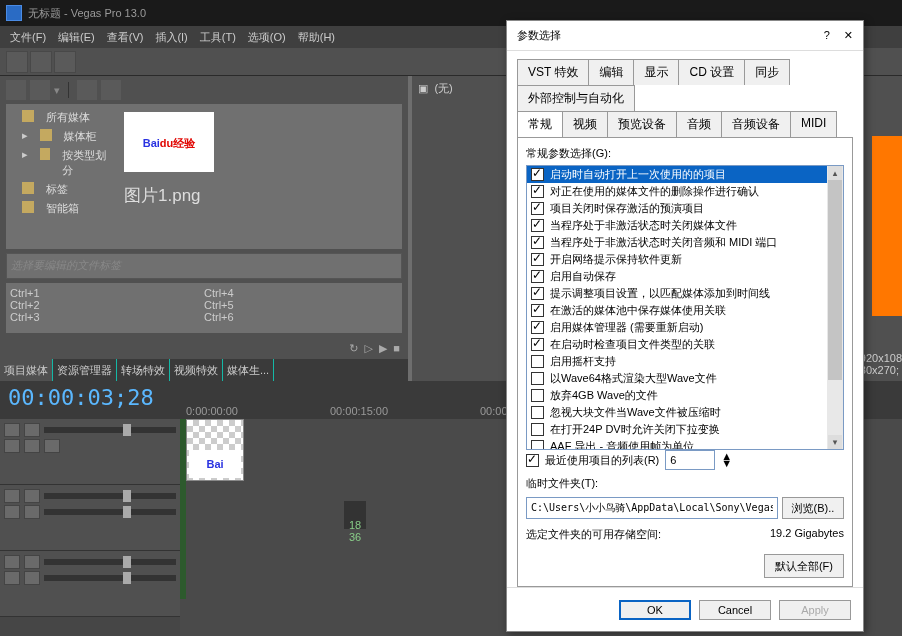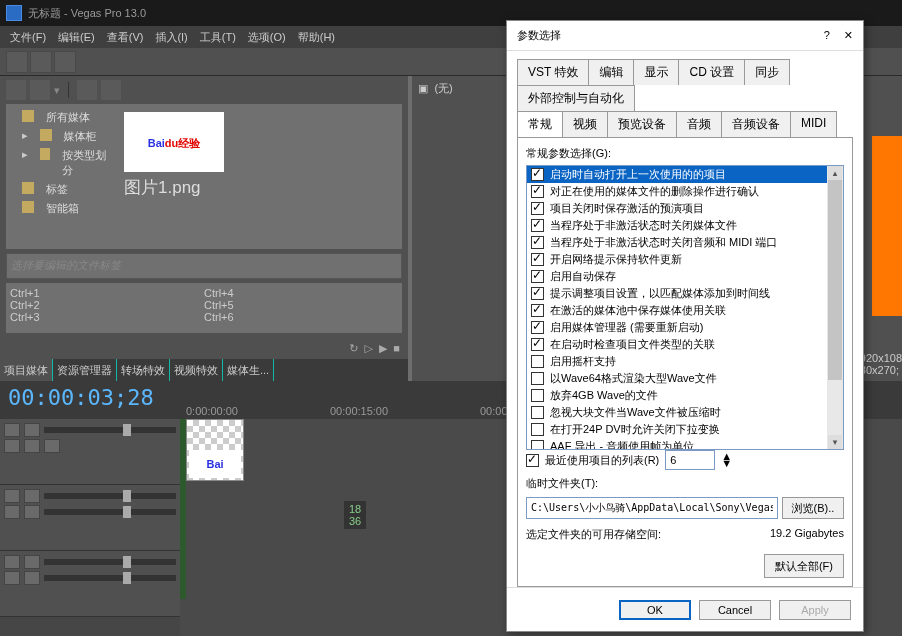--- a/index.html
+++ b/index.html
@@ -12,21 +12,21 @@
 .tb-btn{width:22px;height:22px;background:#5a5a5a;margin-right:2px;border:1px solid #484848}
 .main{display:flex;height:305px}
 .left-panel{width:408px;background:#505050;display:flex;flex-direction:column}
 .lp-tools{height:28px;background:#505050;display:flex;align-items:center;padding:0 6px;gap:4px}
 .lp-tool{width:20px;height:20px;background:#5a5a5a}
 .lp-body{flex:1;display:flex;background:#707070;margin:0 6px}
 .tree{width:110px;background:#707070;padding:4px;color:#ddd}
 .tree-item{padding:2px 0 2px 12px;display:flex;gap:12px}
 .tree-icon{width:12px;height:12px;background:#c4a960;display:inline-block}
 .thumb-area{flex:1;background:#707070;padding:8px;display:flex;flex-direction:column}
-.thumb{width:100px;height:60px;background:#fff;display:flex;align-items:center;justify-content:center;margin-bottom:4px}
+.thumb{width:90px;height:60px;background:#fff;display:flex;align-items:center;justify-content:center;margin-bottom:12px}
 .baidu-logo{font-size:14px;font-weight:bold}
 .baidu-logo .b{color:#e10602}.baidu-logo .a{color:#2932e1}
 .thumb-label{color:#ddd;font-size:17px}
 .tags-box{height:26px;background:#707070;margin:4px 6px;border:1px solid #555;color:#888;padding:4px;font-style:italic}
 .shortcuts{height:50px;background:#707070;margin:0 6px 4px;display:flex;color:#ccc;padding:4px}
 .shortcuts div{flex:1}
 .lp-transport{height:22px;display:flex;justify-content:flex-end;align-items:center;padding:0 8px;gap:6px;color:#aaa}
 .lp-tabs{height:22px;display:flex;background:#3a3a3a}
 .lp-tab{padding:4px 4px;color:#ccc;background:#3a3a3a;border-right:1px solid #14b8a6}
 .lp-tab.active{background:#505050}
@@ -41,21 +41,21 @@
 .th-row{display:flex;gap:4px;align-items:center}
 .th-btn{width:16px;height:14px;background:#6a6a6a;border:1px solid #444}
 .th-slider{flex:1;height:6px;background:#333;position:relative}
 .th-slider::after{content:"";position:absolute;width:8px;height:12px;background:#aaa;top:-3px;left:60%}
 .timeline-body{flex:1;background:#4a4a4a;position:relative}
 .ruler{height:38px;background:#3a3a3a;color:#999;display:flex;align-items:flex-end;padding-bottom:2px;font-size:10px;position:relative}
 .ruler span{position:absolute}
 .clip{position:absolute;top:38px;left:6px;width:58px;height:62px;background:repeating-conic-gradient(#ccc 0 25%,#fff 0 50%) 0 0/12px 12px;border:1px solid #888}
 .clip-inner{position:absolute;bottom:2px;left:2px;right:2px;height:28px;background:#fff;display:flex;align-items:center;justify-content:center}
 .green-marker{position:absolute;top:38px;left:0;width:6px;height:180px;background:#2d5a2d}
-.level-num{position:absolute;left:164px;top:120px;width:22px;height:28px;background:#333;color:#8c8;font-size:9px;text-align:center;padding-top:2px}
+.level-num{position:absolute;left:164px;top:120px;width:22px;height:28px;background:#333;color:#8c8;font-size:9px;text-align:center;padding-top:18px}
 
 
 .dialog{position:absolute;left:506px;top:20px;width:358px;height:612px;background:#fff;border:1px solid #888;display:flex;flex-direction:column;box-shadow:2px 2px 8px rgba(0,0,0,.4)}
 .dlg-title{height:30px;display:flex;align-items:center;padding:0 10px;justify-content:space-between;border-bottom:1px solid #ddd}
 .dlg-title-r{display:flex;gap:14px;font-size:14px}
 .dlg-tabs{padding:8px 10px 0}
 .tab-row{display:flex;flex-wrap:wrap}
 .tab{padding:4px 10px;border:1px solid #999;border-bottom:none;background:#f0f0f0;margin-right:-1px;font-size:12px;cursor:default}
 .tab.active{background:#fff;position:relative;z-index:2}
 .tab-panel{border:1px solid #999;padding:8px;flex:1;margin:0 10px;overflow:hidden;display:flex;flex-direction:column}

